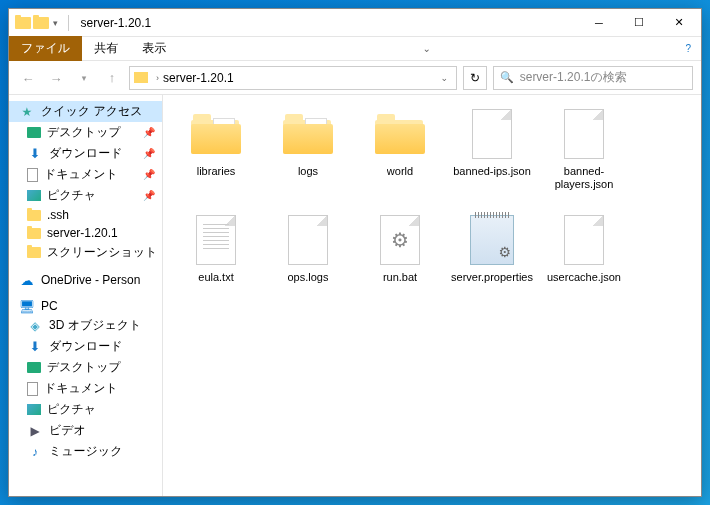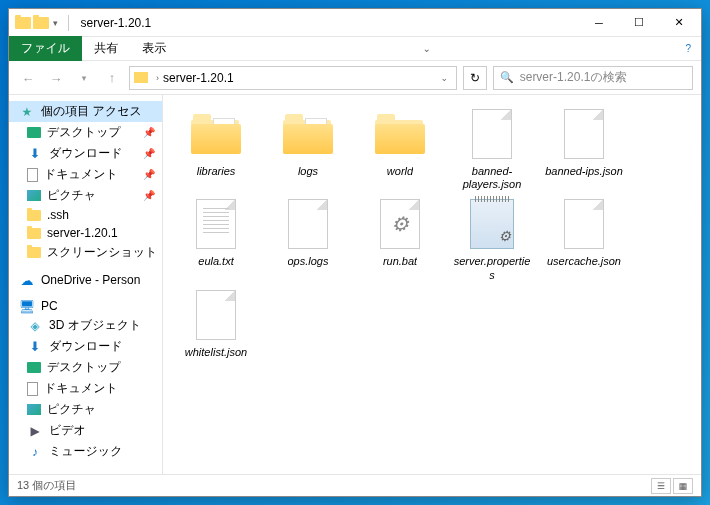--- a/index.html
+++ b/index.html
@@ -8,21 +8,21 @@
 .titlebar { height: 28px; display: flex; align-items: center; padding: 0 2px; background: #fff; border-bottom: 1px solid #e5e5e5; }
 .titlebar .icons-left { display: flex; gap: 2px; align-items: center; margin-left: 4px; }
 .titlebar .folder-small { width: 16px; height: 12px; background: #ffd766; border-radius: 1px; position: relative; }
 .titlebar .folder-small:before { content:''; position:absolute; top:-2px; left:0; width:6px; height:3px; background:#ffd766; border-radius:1px 1px 0 0; }
 .titlebar .sep { width:1px; height:16px; background:#ccc; margin:0 6px; }
 .titlebar .title-text { font-size: 12px; margin-left: 4px; }
 .titlebar .win-controls { margin-left: auto; display: flex; }
 .titlebar .wc { width: 40px; height: 28px; display: flex; align-items: center; justify-content: center; font-size: 11px; }
 .ribbon { height: 24px; display: flex; align-items: center; border-bottom: 1px solid #e5e5e5; font-size: 12px; }
 .ribbon .tab { padding: 4px 12px; }
-.ribbon .tab.file { background: #15803d; color: #fff; }
+.ribbon .tab.file { background: #a16207; color: #fff; }
 .ribbon .chev { margin-left: auto; padding: 0 10px; color: #666; font-size: 10px; }
 .addrbar { height: 34px; display: flex; align-items: center; gap: 6px; padding: 4px 8px; border-bottom: 1px solid #e5e5e5; }
 .addrbar .navbtn { width: 22px; height: 22px; display:flex; align-items:center; justify-content:center; color:#999; font-size: 13px; }
 .addrbar .pathbox { flex: 1; height: 24px; border: 1px solid #ccc; display: flex; align-items: center; padding: 0 4px; font-size: 12px; background:#fff; }
 .addrbar .pathbox .folder-s { width: 14px; height: 11px; background: #ffd766; margin-right: 4px; position:relative; }
 .addrbar .pathbox .chev2 { margin: 0 4px; color: #666; font-size: 9px; }
 .addrbar .pathbox .drop { margin-left: auto; color: #666; font-size: 9px; padding: 0 4px; }
 .addrbar .refresh { width: 24px; height: 24px; border: 1px solid #ccc; display:flex; align-items:center; justify-content:center; font-size: 12px; }
 .addrbar .searchbox { width: 200px; height: 24px; border: 1px solid #ccc; display:flex; align-items:center; padding: 0 6px; font-size: 12px; color:#888; }
 .addrbar .searchbox .sicon { margin-right: 6px; font-size: 11px; }
@@ -39,21 +39,21 @@
 .ic.folder:before{content:'';position:absolute;top:-2px;left:0;width:5px;height:3px;background:#ffd766;border-radius:1px 1px 0 0;}
 .ic.desktop { background: #2a7; width:14px; height:11px; border-radius:1px; }
 .ic.download { color: #1979ca; font-size: 13px; }
 .ic.doc { background:#fff; border:1px solid #999; width:11px; height:14px; }
 .ic.pic { background: linear-gradient(135deg,#4ac,#2a8); width:14px; height:11px; }
 .ic.cloud { color: #0078d4; font-size: 13px; }
 .ic.pc { color: #0078d4; font-size: 13px; }
 .ic.cube { color: #4ac; }
 .ic.video { color: #556; }
 .ic.music { color: #1979ca; }
-.content { flex:1; padding: 10px 12px; overflow-y:auto; display:flex; flex-wrap:wrap; align-content:flex-start; gap: 4px 10px; font-style: italic; }
+.content { flex:1; padding: 10px 12px; overflow-y:auto; display:flex; flex-wrap:wrap; align-content:flex-start; gap: 20px 10px; }
 .file-item { width: 82px; display:flex; flex-direction:column; align-items:center; text-align:center; font-size: 11px; cursor: default; }
 .file-item .thumb { width: 58px; height: 58px; display:flex; align-items:center; justify-content:center; margin-bottom: 2px; }
 .file-item .label { line-height: 1.2; word-break: break-word; max-height: 28px; overflow:hidden; }
 .folder-big { width: 50px; height: 40px; position: relative; }
 .folder-big .back { position:absolute; width:48px; height:34px; bottom:0; left:0; background:#ffe9a8; border-radius:2px; }
 .folder-big .tab { position:absolute; width:18px; height:8px; top:0; left:2px; background:#ffe9a8; border-radius:2px 2px 0 0; }
 .folder-big .front { position:absolute; width:50px; height:30px; bottom:0; left:0; background: linear-gradient(#ffe08a,#ffc94d); border-radius:2px; }
 .folder-big .sheet { position:absolute; width:22px; height:28px; top:4px; right:6px; background:#fff; border:1px solid #ddd; }
 .file-big { width: 40px; height: 50px; background:#fff; border:1px solid #ccc; position:relative; }
 .file-big.lines:after { content:''; position:absolute; left:6px; right:6px; top:8px; height:26px; background: repeating-linear-gradient(#ccc,#ccc 1px,transparent 1px,transparent 4px); }
@@ -112,21 +112,21 @@
       <span class="sicon">🔍</span>
       <span>server-1.20.1の検索</span>
     </div>
   </div>
 
   <div class="body">
     <div class="sidebar">
       <div class="side-group">
         <div class="side-item header sel">
             <span class="ic star">★</span>
-            <span>個の項目 アクセス</span>
+            <span>クイック アクセス</span>
           </div>
         <div class="side-item">
             <span class="ic desktop"></span>
             <span>デスクトップ</span>
             <span class="pin">📌</span>
           </div>
         <div class="side-item">
             <span class="ic download">⬇</span>
             <span>ダウンロード</span>
             <span class="pin">📌</span>
@@ -230,29 +230,29 @@
             </div>
           </div>
           <div class="label">world</div>
         </div>
       <div class="file-item">
           <div class="thumb">
             <div class="file-big">
               <div class="corner"></div>
             </div>
           </div>
+          <div class="label">banned-ips.json</div>
+        </div>
+      <div class="file-item">
+          <div class="thumb">
+            <div class="file-big">
+              <div class="corner"></div>
+            </div>
+          </div>
           <div class="label">banned-players.json</div>
-        </div>
-      <div class="file-item">
-          <div class="thumb">
-            <div class="file-big">
-              <div class="corner"></div>
-            </div>
-          </div>
-          <div class="label">banned-ips.json</div>
         </div>
       <div class="file-item">
           <div class="thumb">
             <div class="file-big lines">
               <div class="corner"></div>
             </div>
           </div>
           <div class="label">eula.txt</div>
         </div>
       <div class="file-item">
@@ -282,31 +282,16 @@
           <div class="label">server.properties</div>
         </div>
       <div class="file-item">
           <div class="thumb">
             <div class="file-big">
               <div class="corner"></div>
             </div>
           </div>
           <div class="label">usercache.json</div>
         </div>
-      <div class="file-item">
-          <div class="thumb">
-            <div class="file-big">
-              <div class="corner"></div>
-            </div>
-          </div>
-          <div class="label">whitelist.json</div>
-        </div>
-    </div>
-  </div>
-
-  <div class="statusbar">
-    <span>13 個の項目</span>
-    <div class="views">
-      <div class="vbtn">☰</div>
-      <div class="vbtn">▦</div>
-    </div>
-  </div>
+    </div>
+  </div>
+
 </div>
 
 </body></html>

